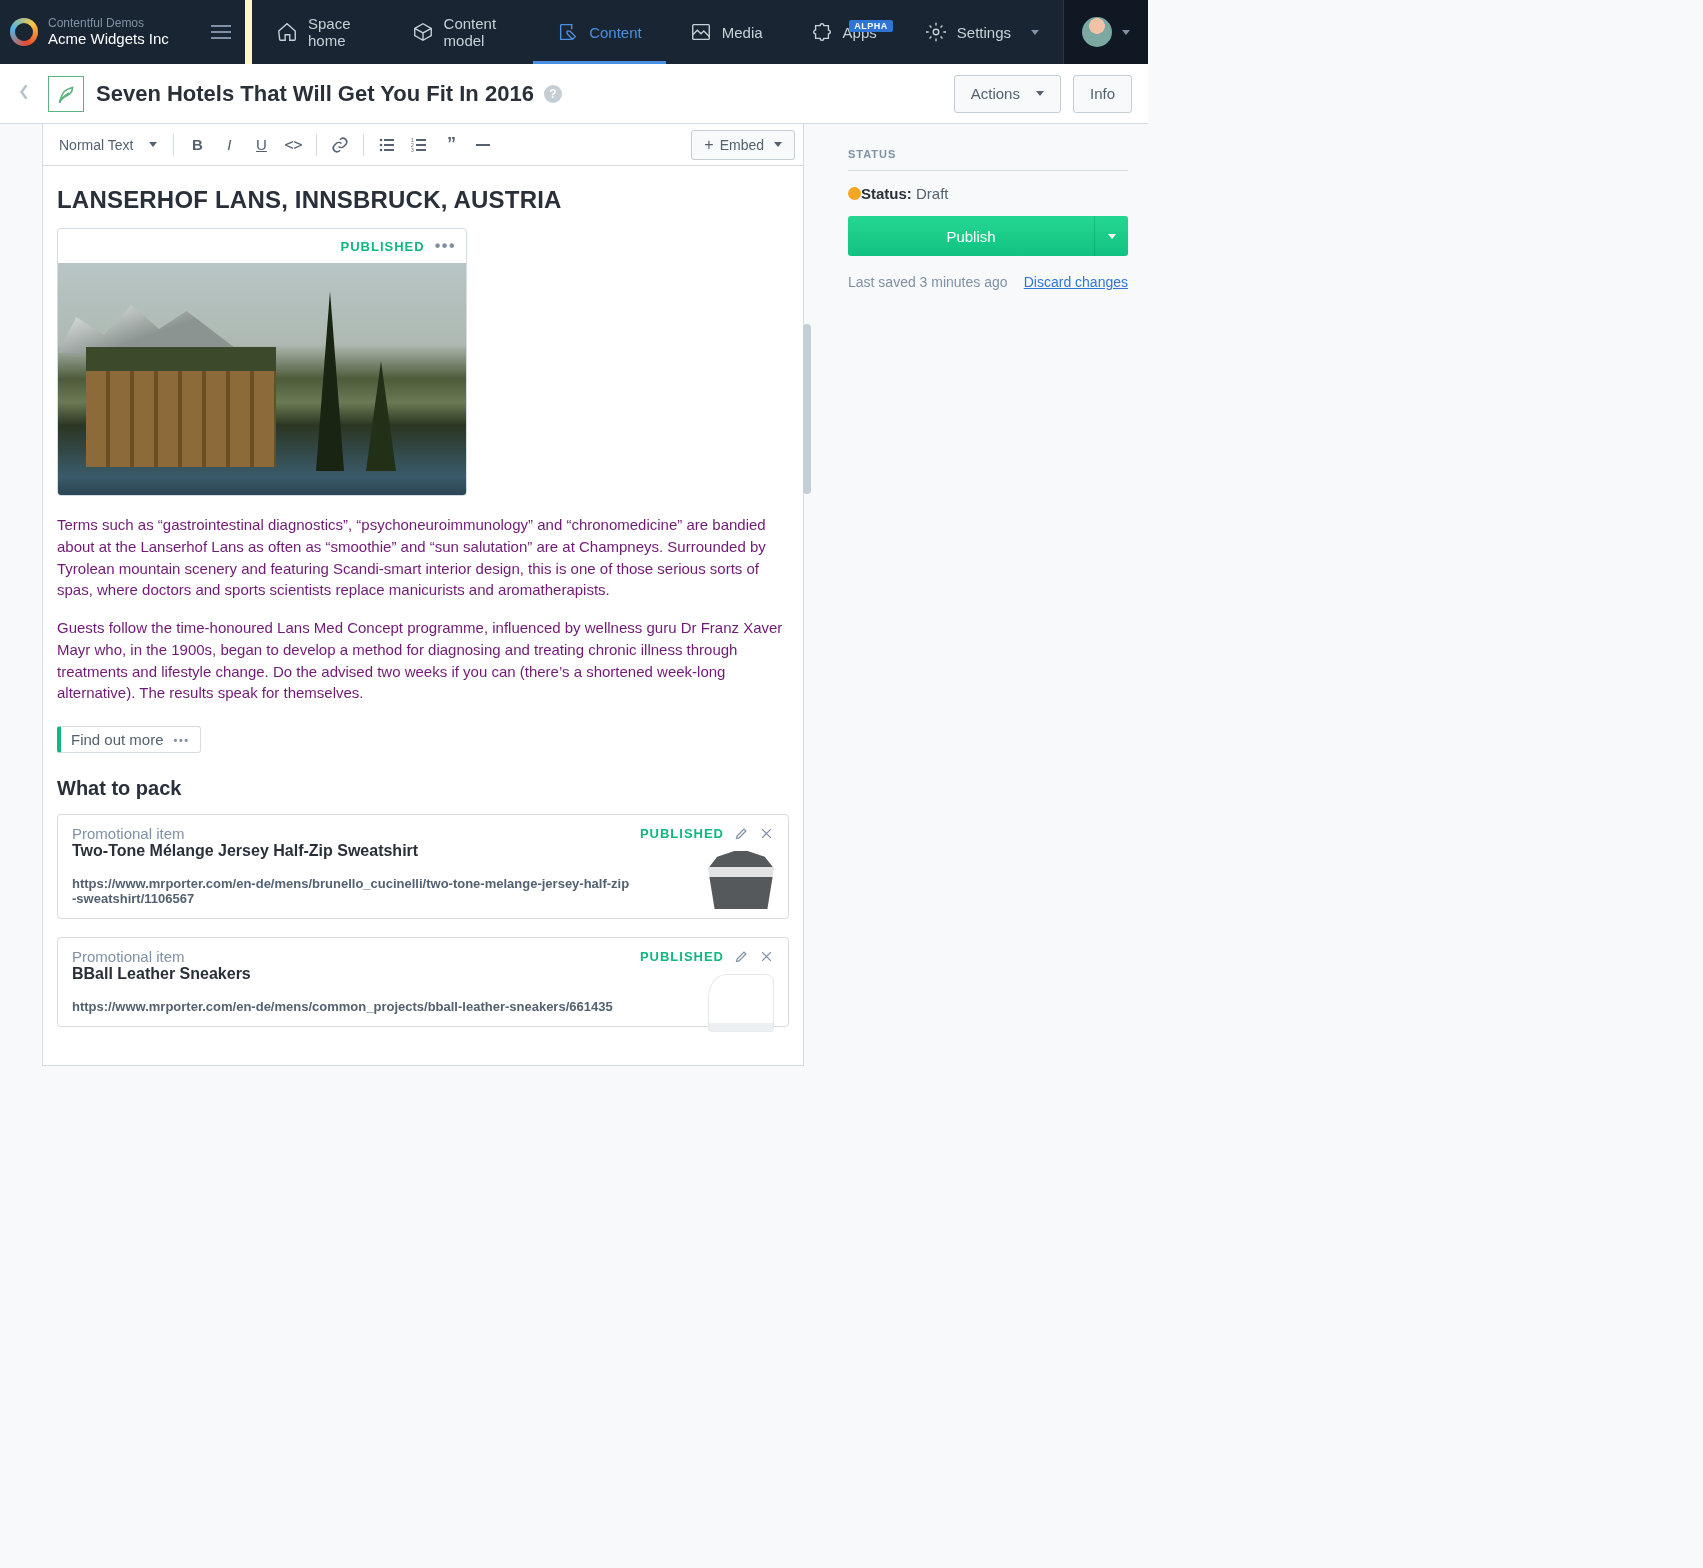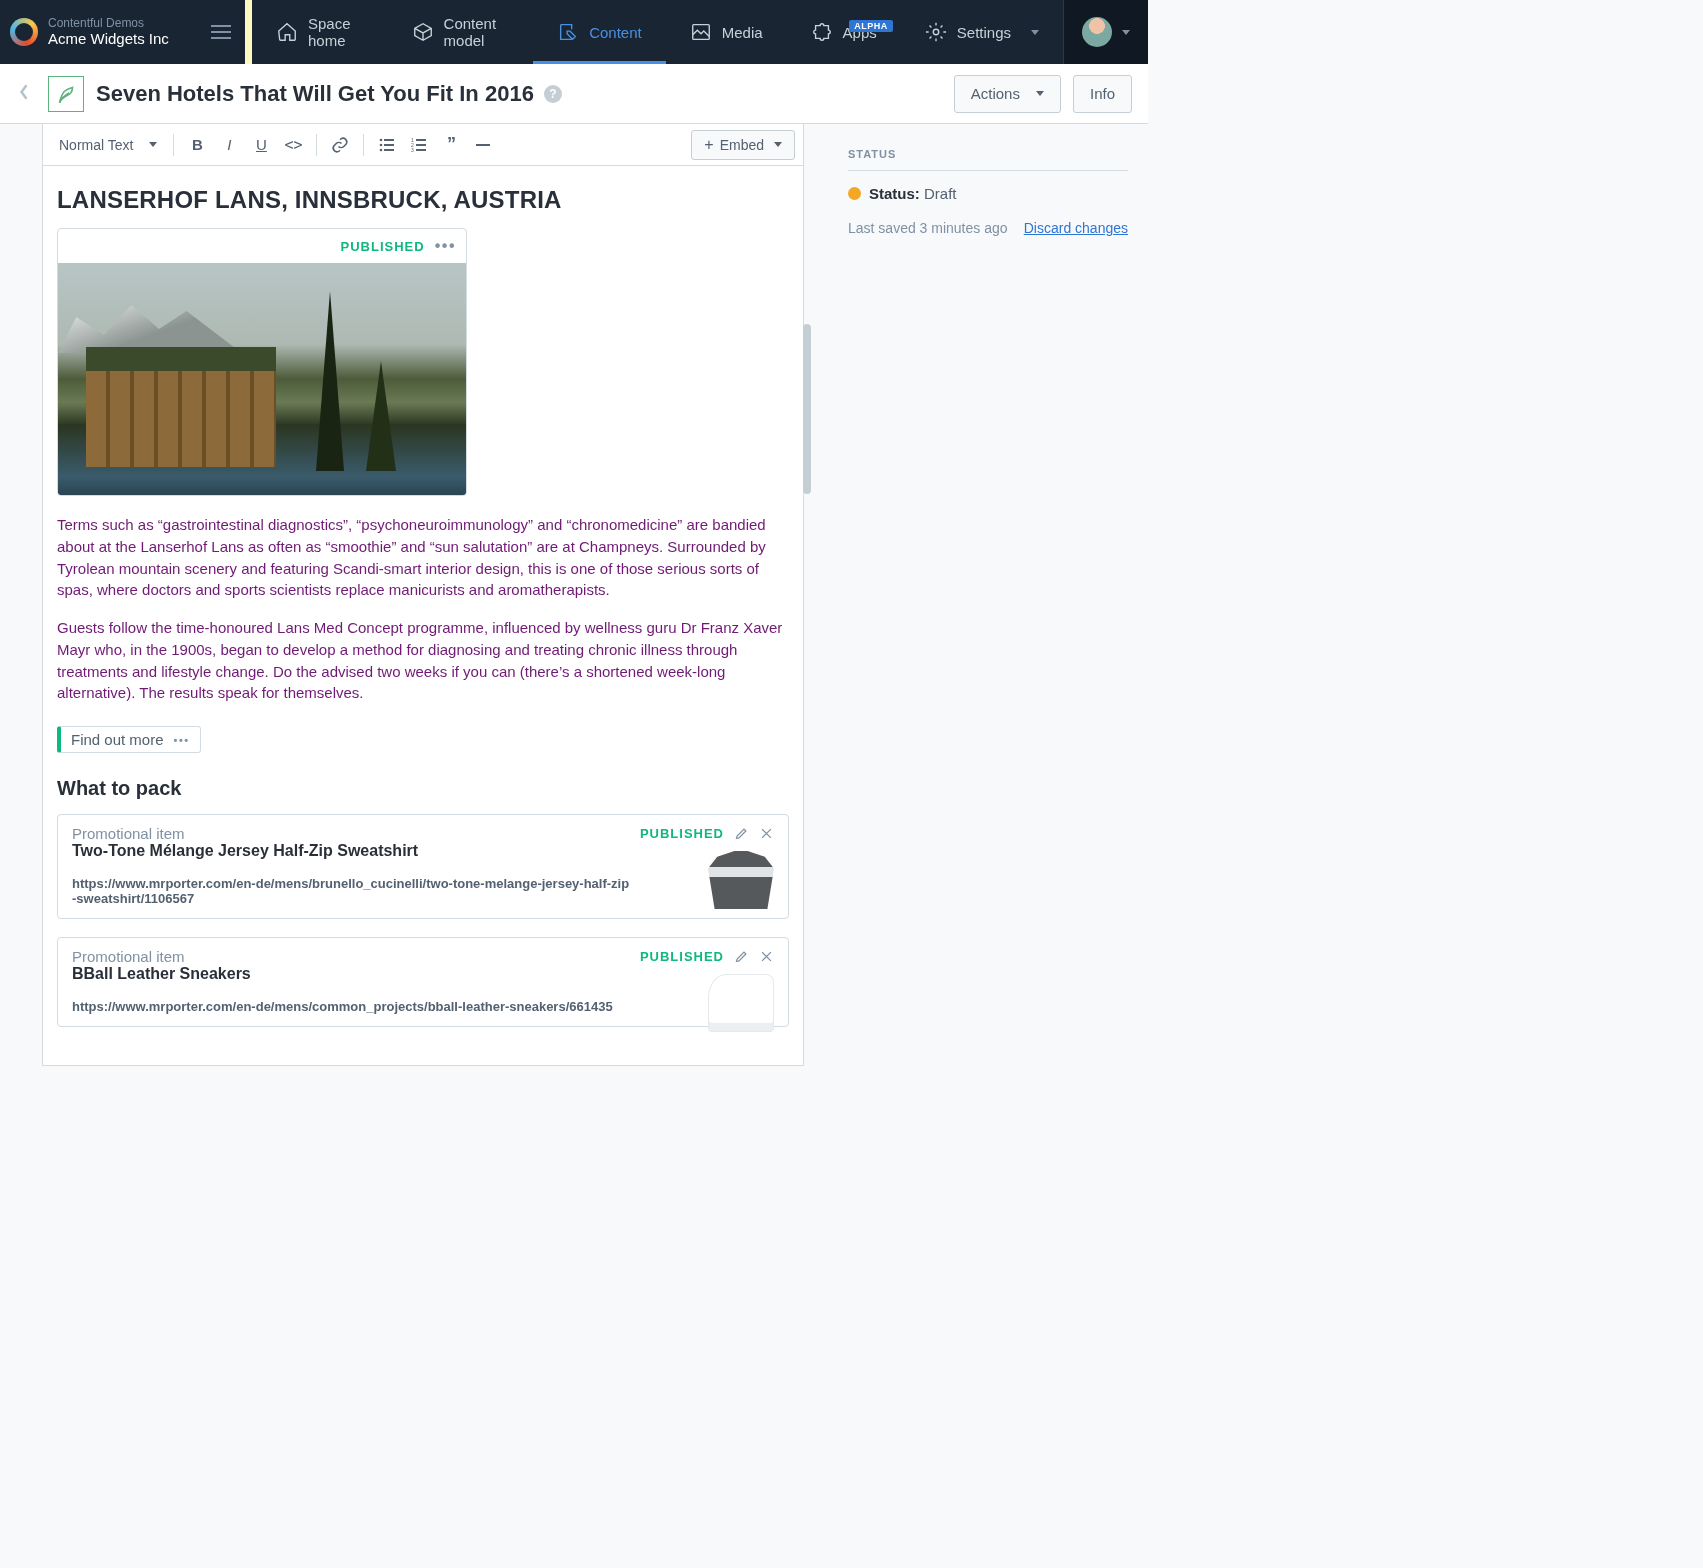--- a/index.html
+++ b/index.html
@@ -83,21 +83,21 @@
 .promo-icons svg { width:15px; height:15px; stroke:#8091a5; fill:none; stroke-width:2; cursor:pointer; }
 .promo-title { font-weight:700; font-size:16px; }
 .promo-url { font-size:13px; color:#536171; margin-top:16px; max-width:560px; word-break:break-all;font-weight:bold; }
 .promo-thumb { position:absolute; right:14px; top:36px; width:66px; height:58px; }
 .sweatshirt { background: linear-gradient(to bottom, #56595c 28%, #e1e3e5 28% 45%, #56595c 45%); border-radius: 8px 8px 4px 4px; clip-path: polygon(14% 10%, 40% 0, 60% 0, 86% 10%, 100% 30%, 90% 100%, 10% 100%, 0 30%); }
 .sneaker { background:#fff; border:1px solid #e6e9ec; border-radius: 18px 8px 4px 4px / 24px 8px 4px 4px; box-shadow: inset 0 -8px 0 #eceff1; }
 
 
 .side-h { font-size:11px; letter-spacing:1px; color:#8091a5; font-weight:600; margin-bottom:10px; }
 .side-divider { height:1px; background:#d3dce0; margin-bottom:14px; }
-.status-row { display:flex; align-items:center; gap:8px; font-size:15px; margin-bottom:14px; }
+.status-row { display:flex; align-items:center; font-size:15px; margin-bottom:14px; }
 .status-dot { width:13px; height:13px; border-radius:50%; background:#f5a623; }
 .status-label { font-weight:700; }
 .status-value { color:#536171; }
 .publish-group { display:flex; }
 .publish-btn { flex:1; height:40px; background:#14d78f; background: linear-gradient(#24d790,#11c182); color:#fff; border:none; border-radius:3px 0 0 3px; font-size:15px; font-weight:500; cursor:pointer; }
 .publish-drop { width:34px; background:linear-gradient(#24d790,#11c182); border:none; border-left:1px solid rgba(0,0,0,0.12); border-radius:0 3px 3px 0; cursor:pointer; display:flex; align-items:center; justify-content:center; }
 .publish-drop .caret-down { border-top-color:#fff; margin:0; }
 .saved-row { display:flex; justify-content:space-between; font-size:14px; margin-top:18px; }
 .saved-text { color:#8091a5; }
 .discard-link { color:#2e75d4; text-decoration:underline; cursor:pointer; }
@@ -336,18 +336,26 @@
   </div>
 
   <div class="right-col">
     <div class="side-h">STATUS</div>
     <div class="side-divider"></div>
     <div class="status-row">
       <span class="status-dot"></span>
       <span><span class="status-label">Status:</span>
       <span class="status-value">Draft</span></span>
     </div>
+    <div class="publish-group">
+      <button class="publish-btn">
+        <span>Publish</span>
+      </button>
+      <button class="publish-drop">
+        <span class="caret-down"></span>
+      </button>
+    </div>
     <div class="saved-row">
       <span class="saved-text">Last saved 3 minutes ago</span>
       <span class="discard-link">Discard changes</span>
     </div>
   </div>
 </div>
 
 </body></html>

